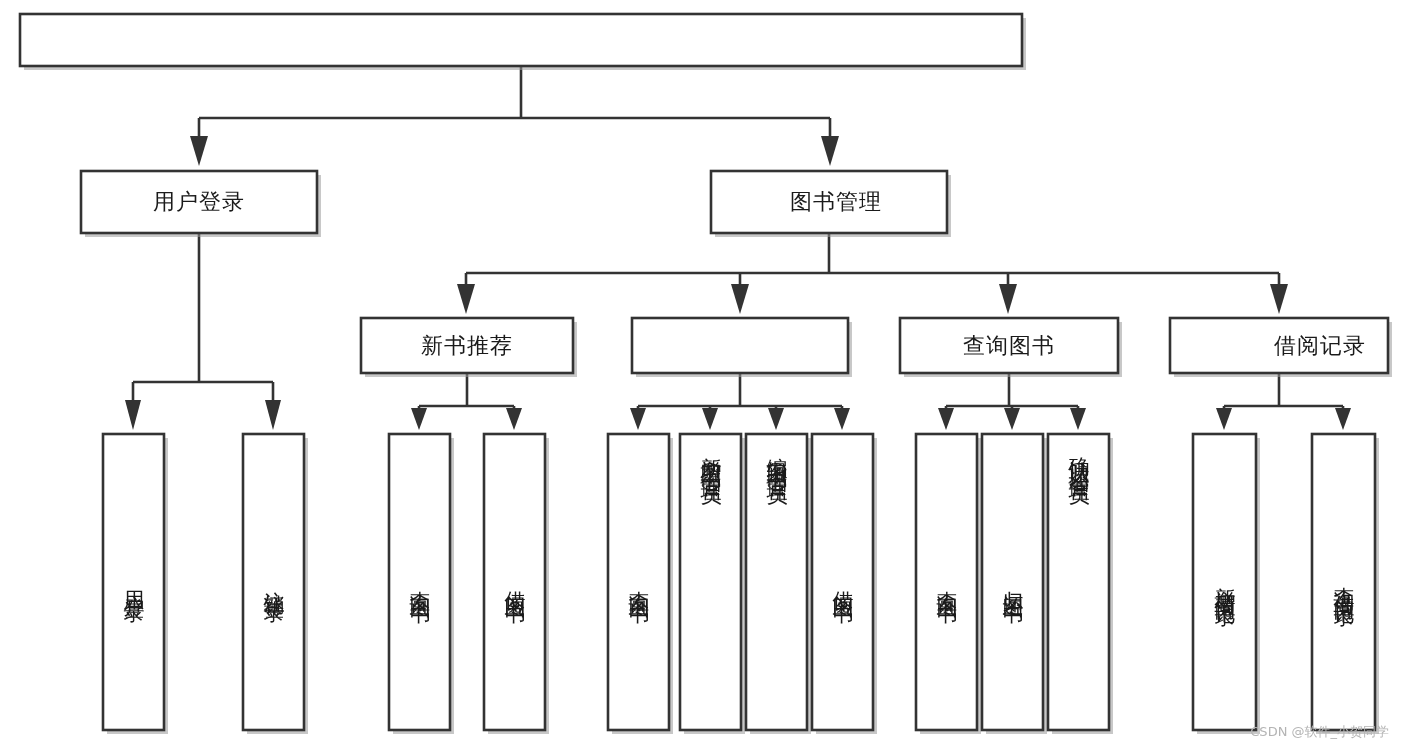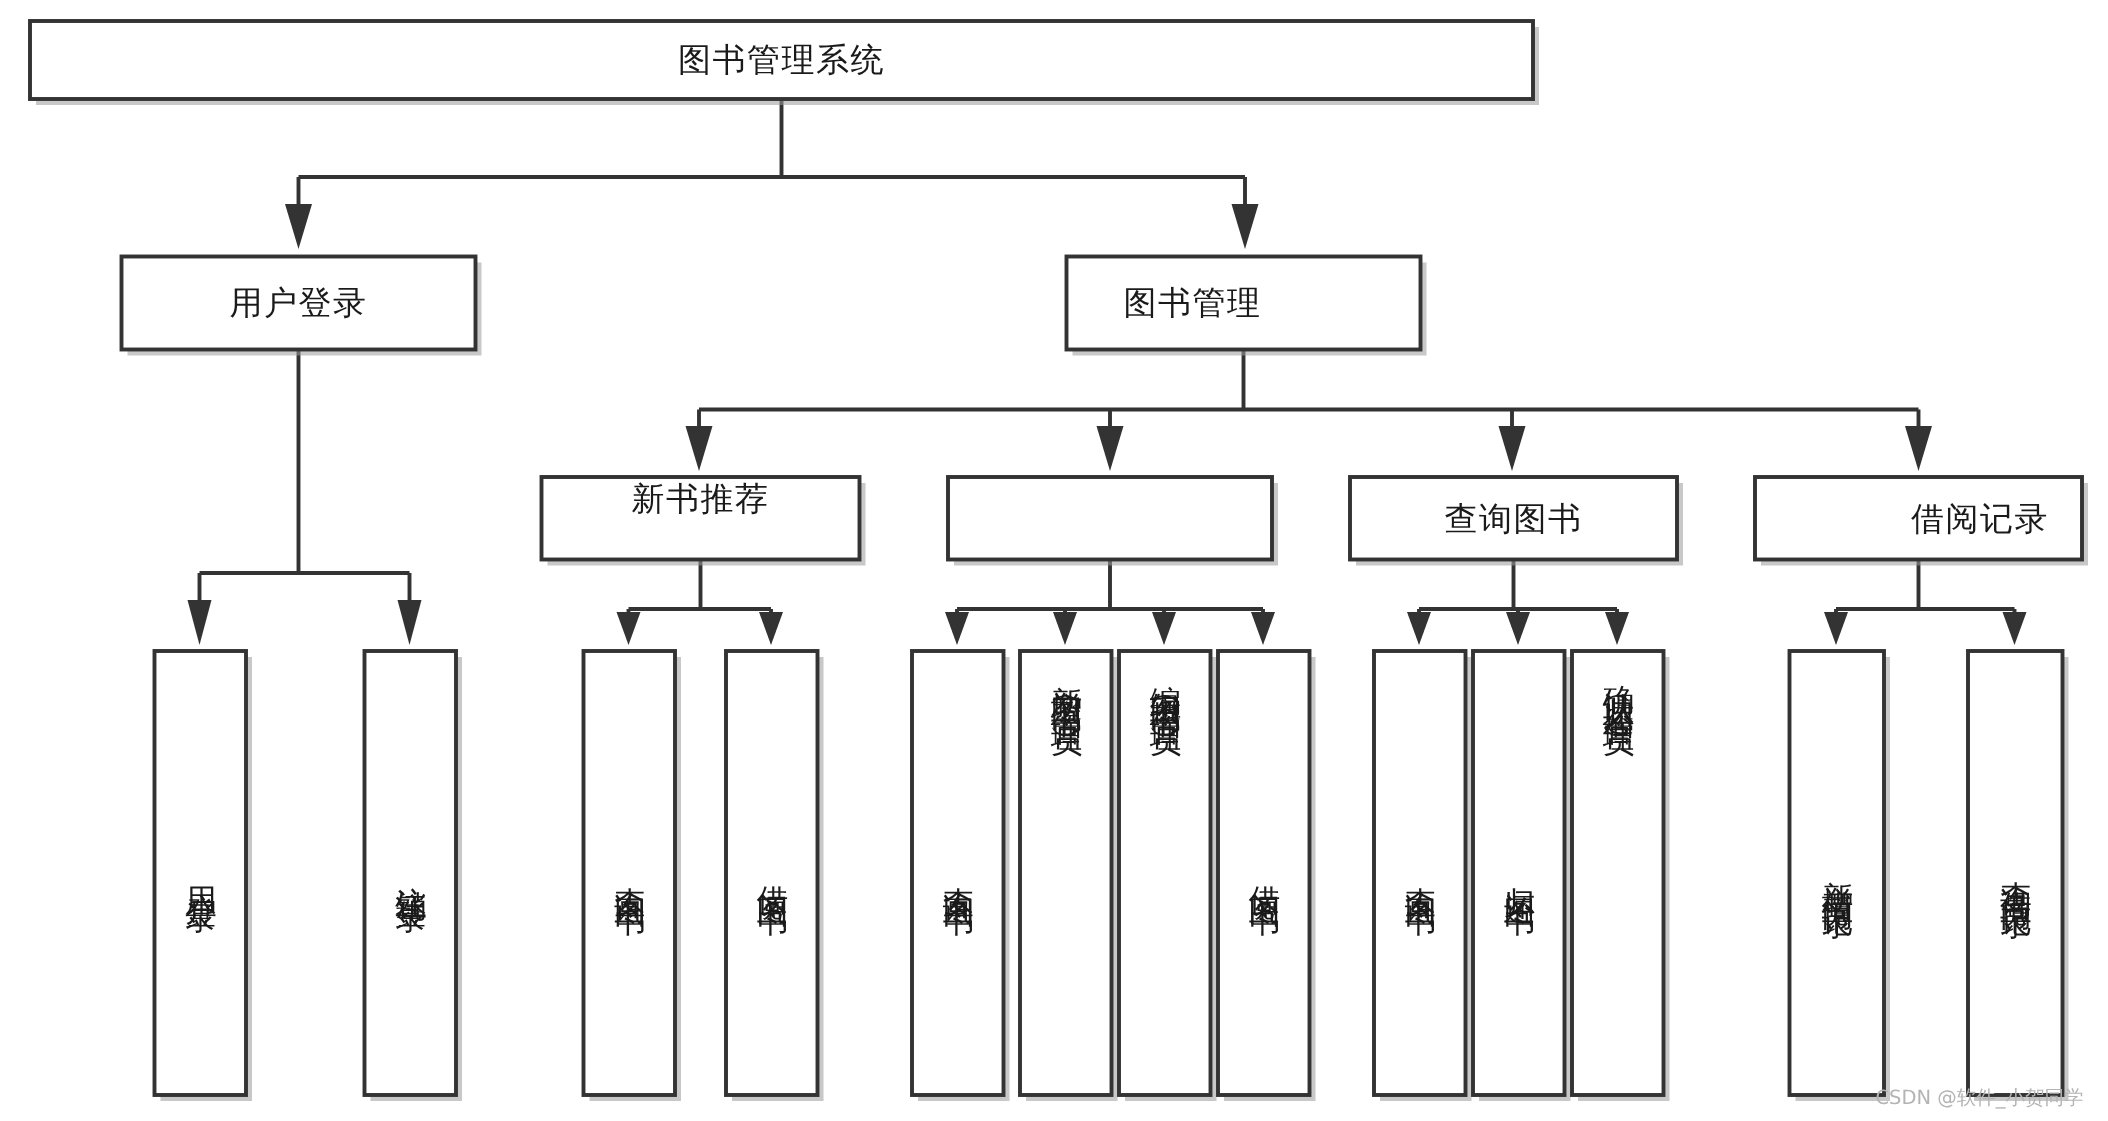--- a/index.html
+++ b/index.html
@@ -210,33 +210,30 @@
       <rect class="node-box" x="1048" y="434" width="61" height="296"></rect>
 
       <rect class="node-shadow" x="1197" y="438" width="63" height="296"></rect>
       <rect class="node-box" x="1193" y="434" width="63" height="296"></rect>
 
       <rect class="node-shadow" x="1316" y="438" width="63" height="296"></rect>
       <rect class="node-box" x="1312" y="434" width="63" height="296"></rect>
     </g>
   </svg>
 
-  <div class="hlabel-wrap" style="left:20px; top:14px; width:1002px; height:52px;">
-    <span class="hlabel-text">图书管理系统</span>
-  </div>
 
   <div class="hlabel-wrap" style="left:81px; top:171px; width:236px; height:62px;">
     <span class="hlabel-text">用户登录</span>
   </div>
 
-  <div class="hlabel-wrap" style="left:685px; top:171px; width:220px; height:62px;">
+  <div class="hlabel-wrap" style="left:726px; top:171px; width:220px; height:62px;">
     <span class="hlabel-text">图书管理</span>
   </div>
 
-  <div class="hlabel-wrap" style="left:361px; top:305px; width:212px; height:55px;">
+  <div class="hlabel-wrap" style="left:361px; top:318px; width:212px; height:55px;">
     <span class="hlabel-text">新书推荐</span>
   </div>
 
 
   <div class="hlabel-wrap" style="left:900px; top:318px; width:218px; height:55px;">
     <span class="hlabel-text">查询图书</span>
   </div>
 
   <div class="hlabel-wrap" style="left:1211px; top:318px; width:218px; height:55px;">
     <span class="hlabel-text">借阅记录</span>

